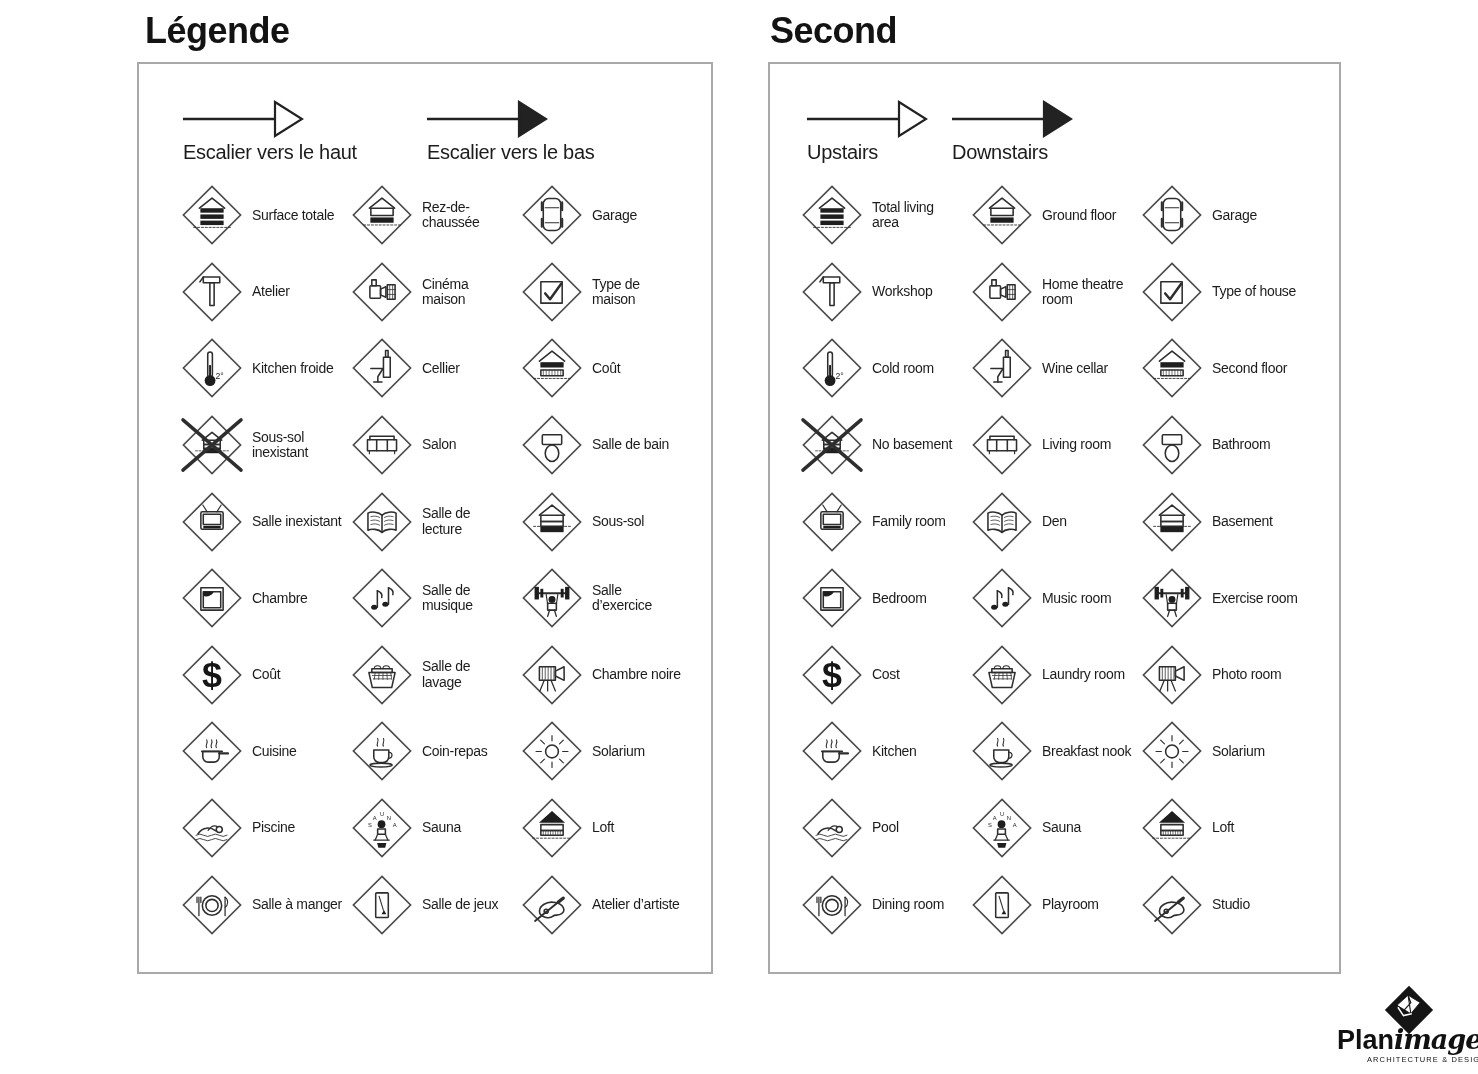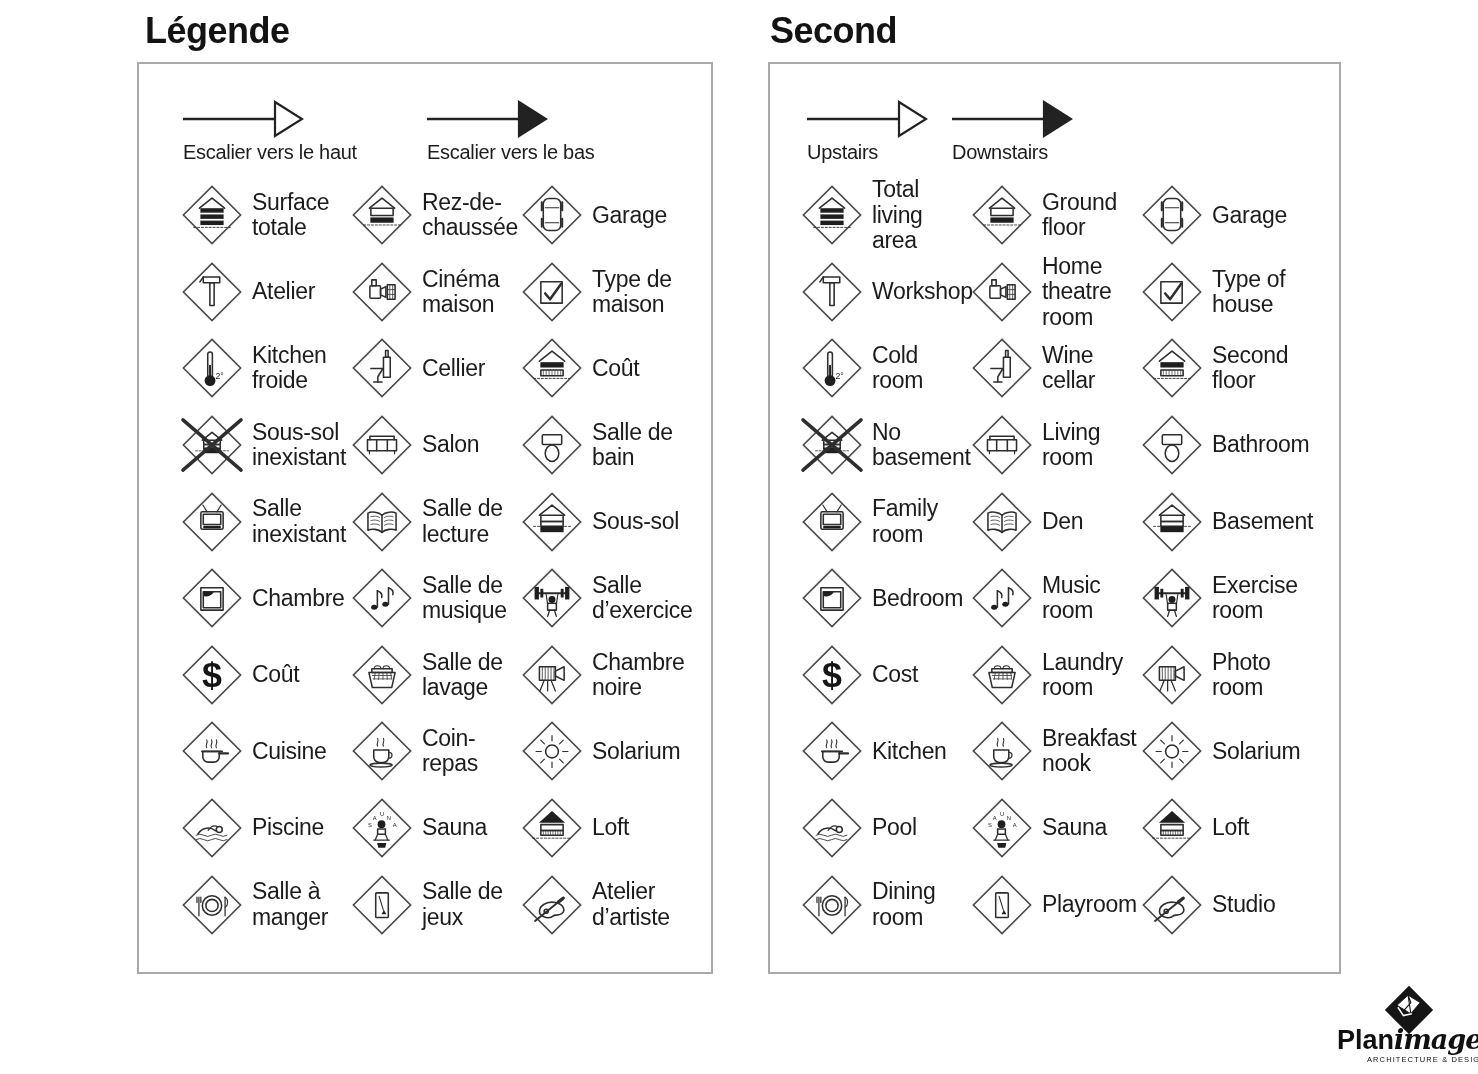--- a/index.html
+++ b/index.html
@@ -16,21 +16,21 @@
   #panel-fr .arrow-up{left:44px;}   #panel-fr .arrow-up-label{left:44px;}
   #panel-fr .arrow-down{left:288px;}#panel-fr .arrow-down-label{left:288px;}
   #panel-en .arrow-up{left:37px;}   #panel-en .arrow-up-label{left:37px;}
   #panel-en .arrow-down{left:182px;}#panel-en .arrow-down-label{left:182px;}
   .grid{position:absolute;display:grid;grid-template-columns:170px 170px 170px;grid-auto-rows:76.6px;top:113px;}
   #panel-fr .grid{left:42px;}
   #panel-en .grid{left:31px;}
   .cell{display:flex;align-items:center;gap:9px;}
   .diamond{width:62px;height:62px;flex:0 0 62px;}
   .diamond svg{display:block;overflow:visible;}
-  .label{font-size:23px;line-height:1.1;max-width:90px;letter-spacing:-0.3px;color:#1c1c1c;}
+  .label{font-size:14px;line-height:1.1;max-width:90px;letter-spacing:-0.3px;color:#1c1c1c;}
   .logo{position:absolute;left:1337px;top:984px;width:145px;height:84px;}
   .logo-mark{position:absolute;left:46px;top:0;}
   .logo-text{position:absolute;left:0;top:40px;font-size:27px;font-weight:bold;color:#111;white-space:nowrap;}
   .logo-text .script{font-family:"DejaVu Serif",serif;font-style:italic;font-weight:bold;letter-spacing:-1px;}
   .logo-tagline{position:absolute;left:30px;top:71px;font-size:7.5px;letter-spacing:1.1px;color:#111;white-space:nowrap;}
 </style>
 </head>
 <body>
 
 <div class="stage">

